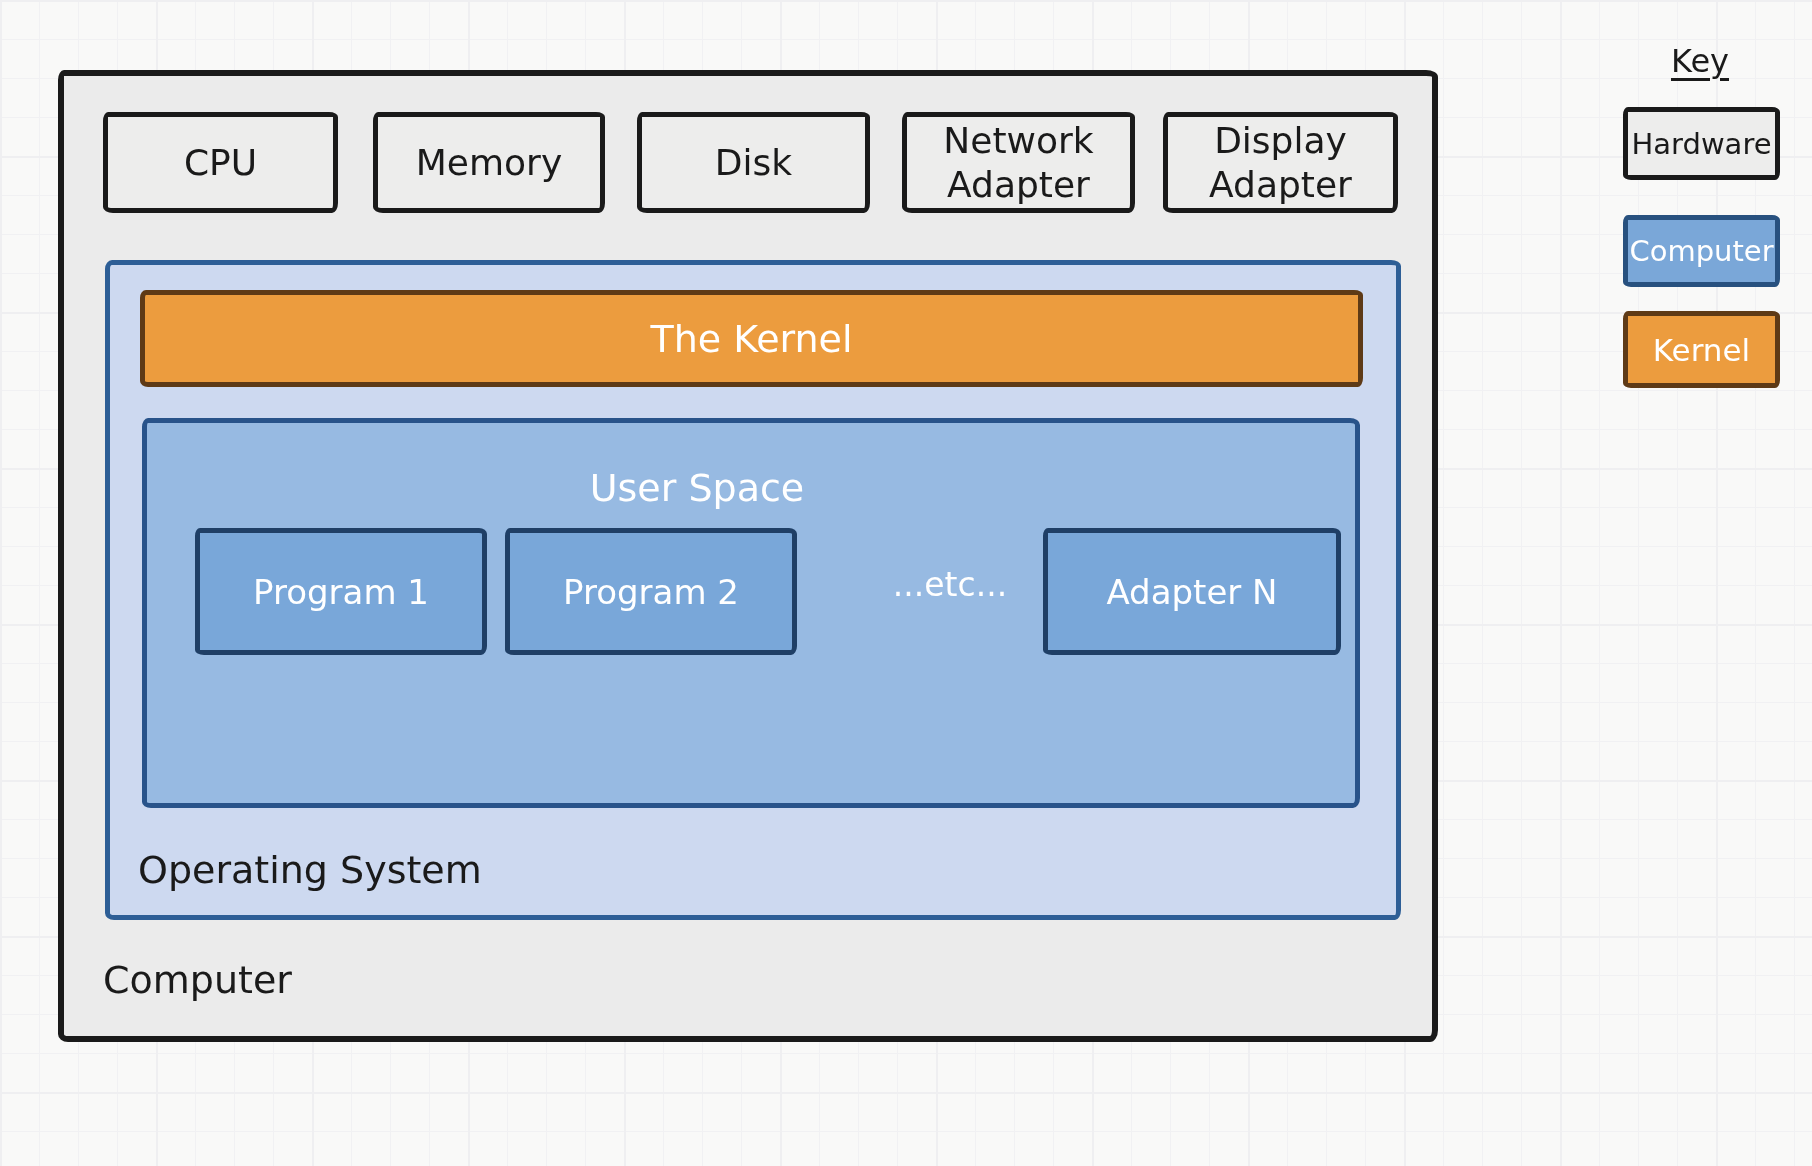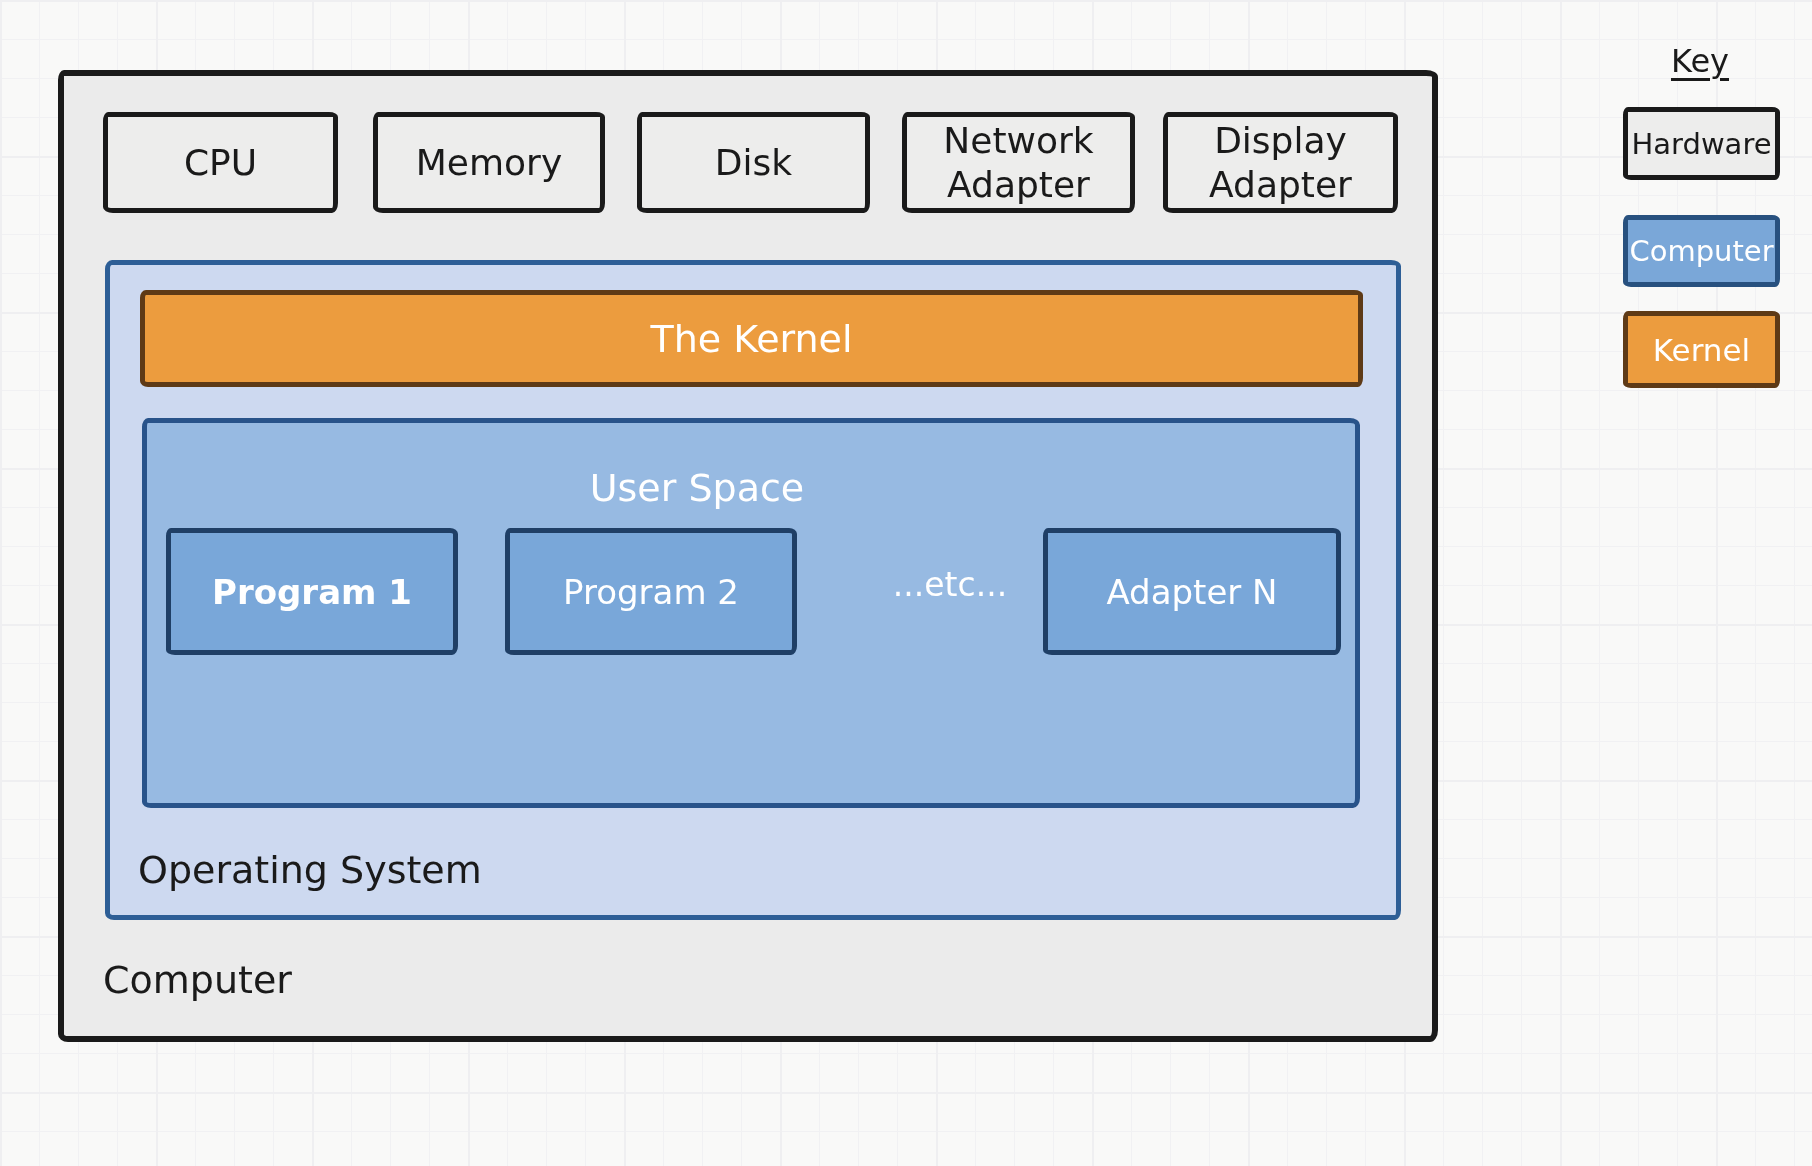--- a/index.html
+++ b/index.html
@@ -83,21 +83,21 @@
     position:absolute;left:142px;top:466px;width:1110px;
     text-align:center;color:var(--white);font-size:38px;
   }
   .program-box{
     top:528px;height:127px;
     background:var(--program-fill);
     border:5px solid var(--program-border);
     border-radius:5px 8px 6px 9px / 8px 6px 9px 5px;
     color:var(--white);font-size:34px;
   }
-  .program-1{left:166px;width:292px;font-weight:bold;}
+  .program-1{left:195px;width:292px;}
   .program-2{left:505px;width:292px;}
   .program-n{left:1043px;width:298px;}
   .etc-label{
     position:absolute;left:860px;top:565px;width:180px;
     text-align:center;color:var(--white);font-size:33px;
   }
   .os-label{
     position:absolute;left:138px;top:848px;
     color:var(--ink);font-size:38px;
   }

